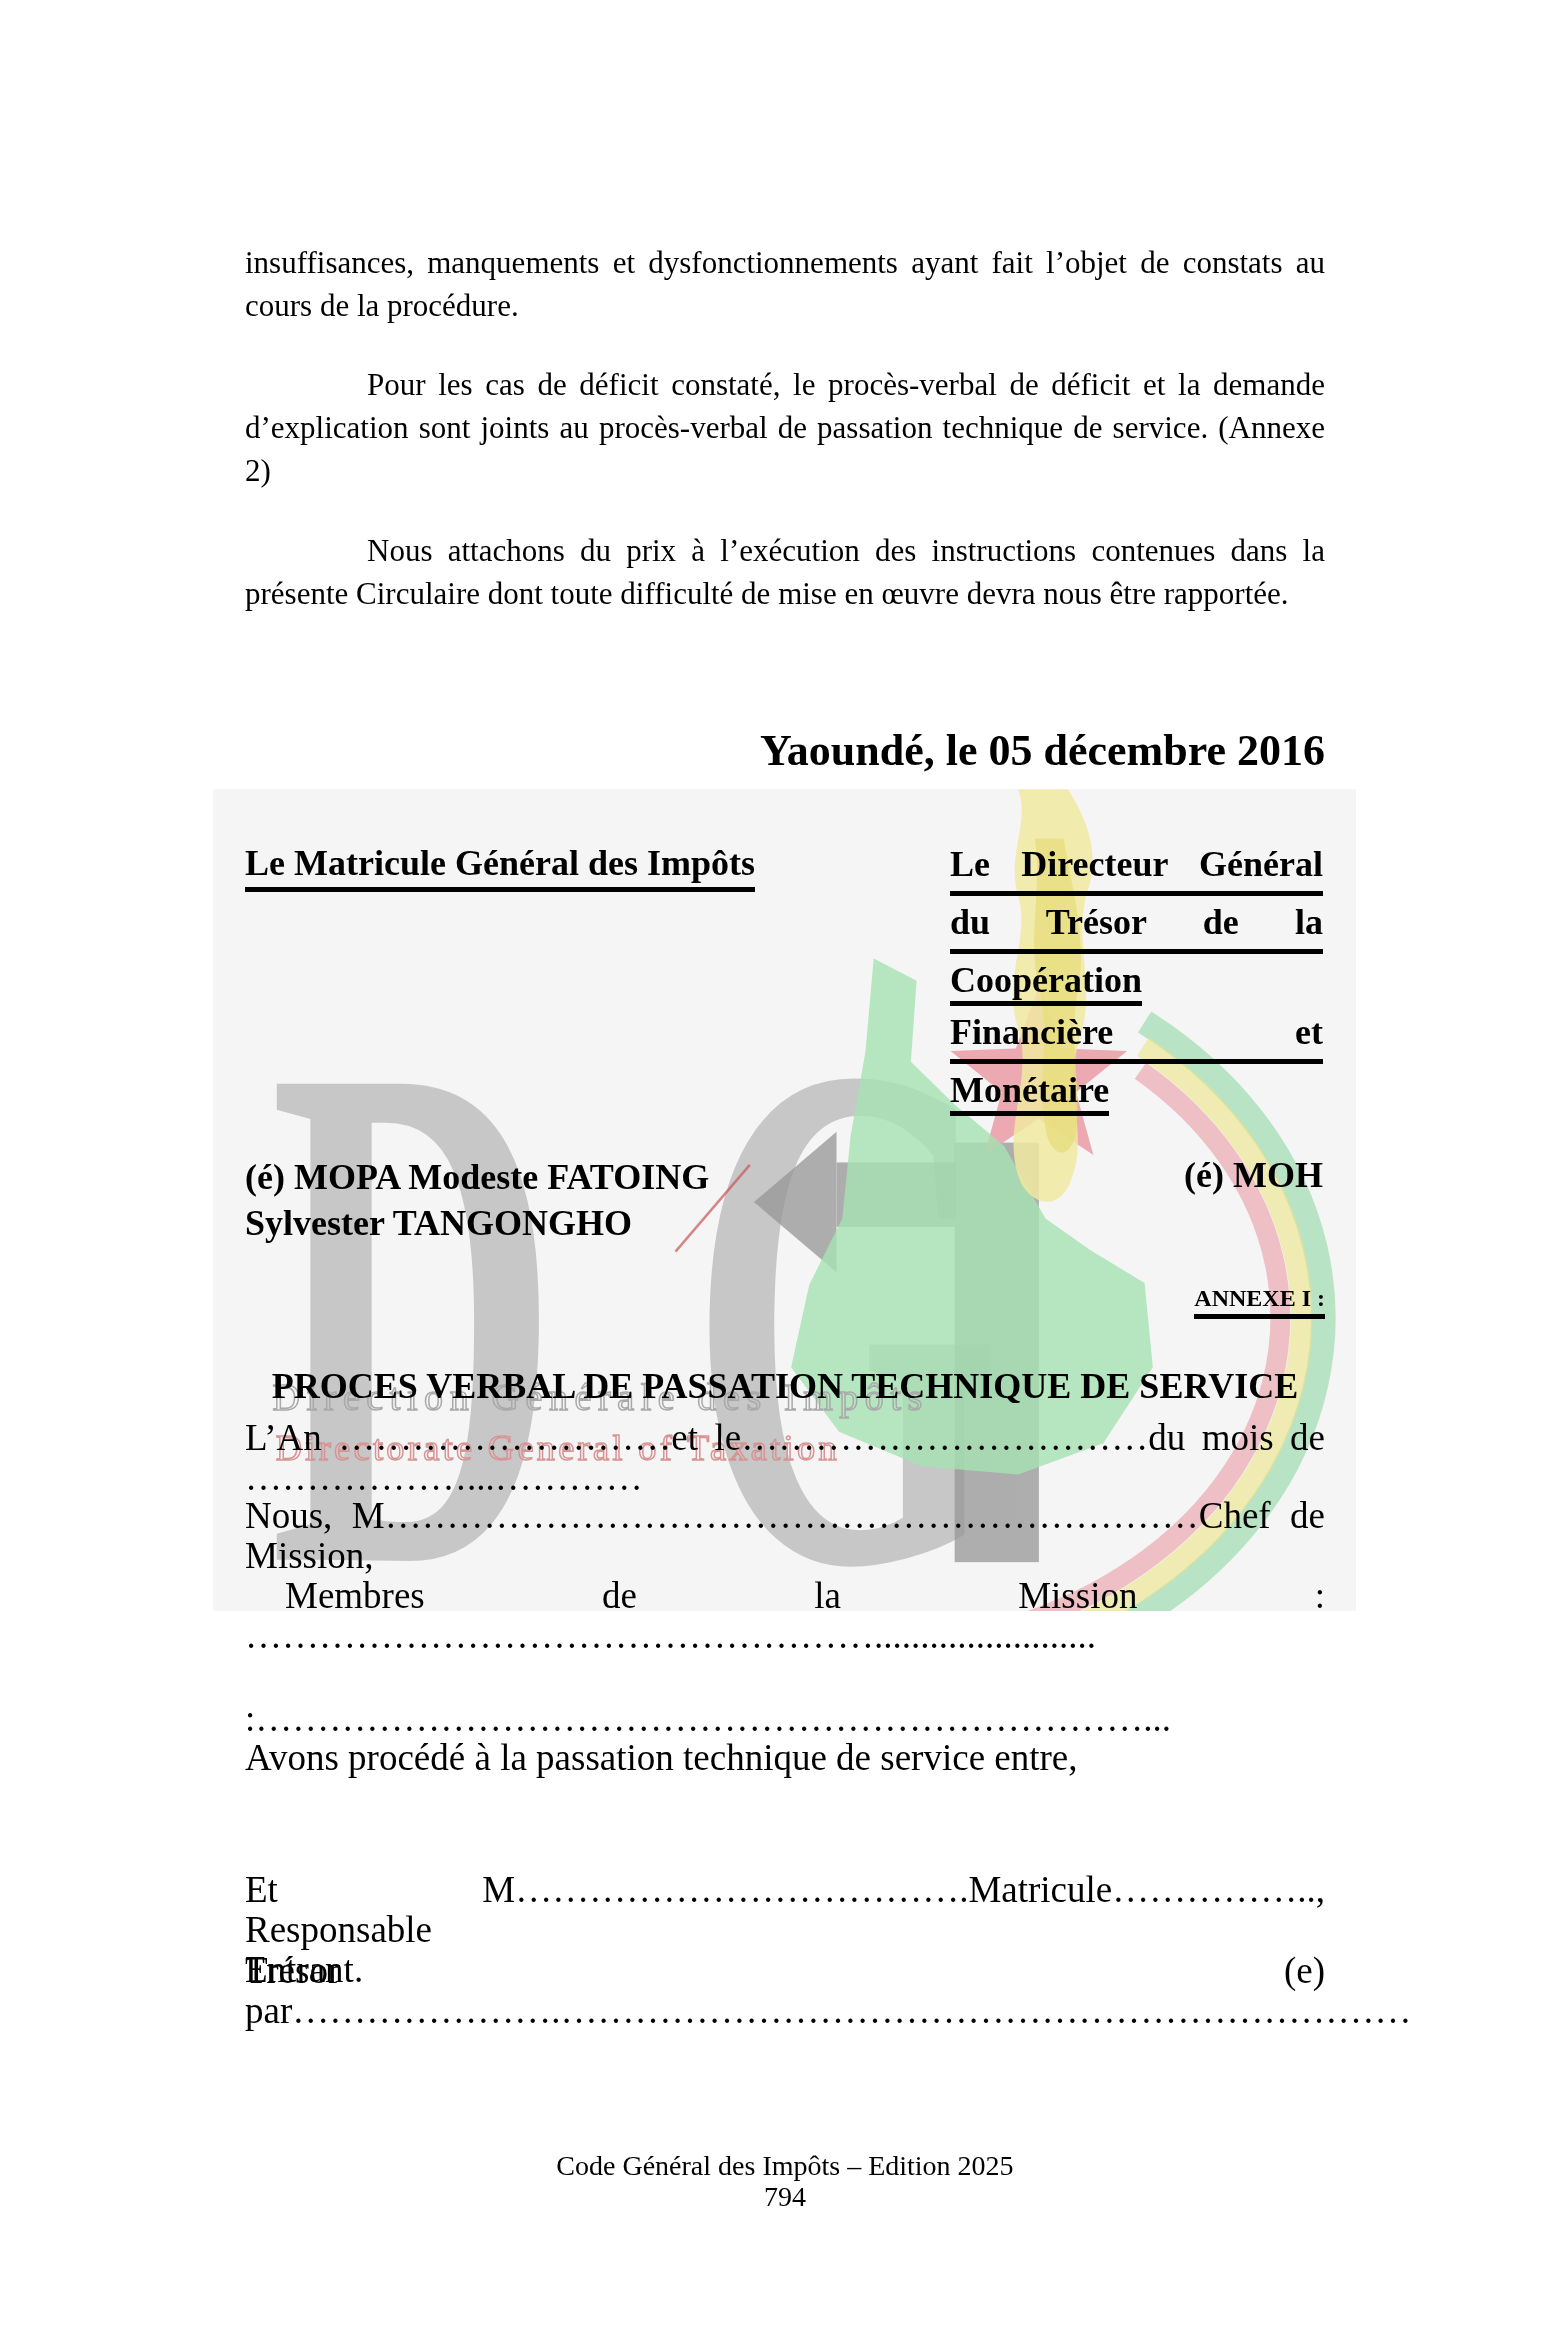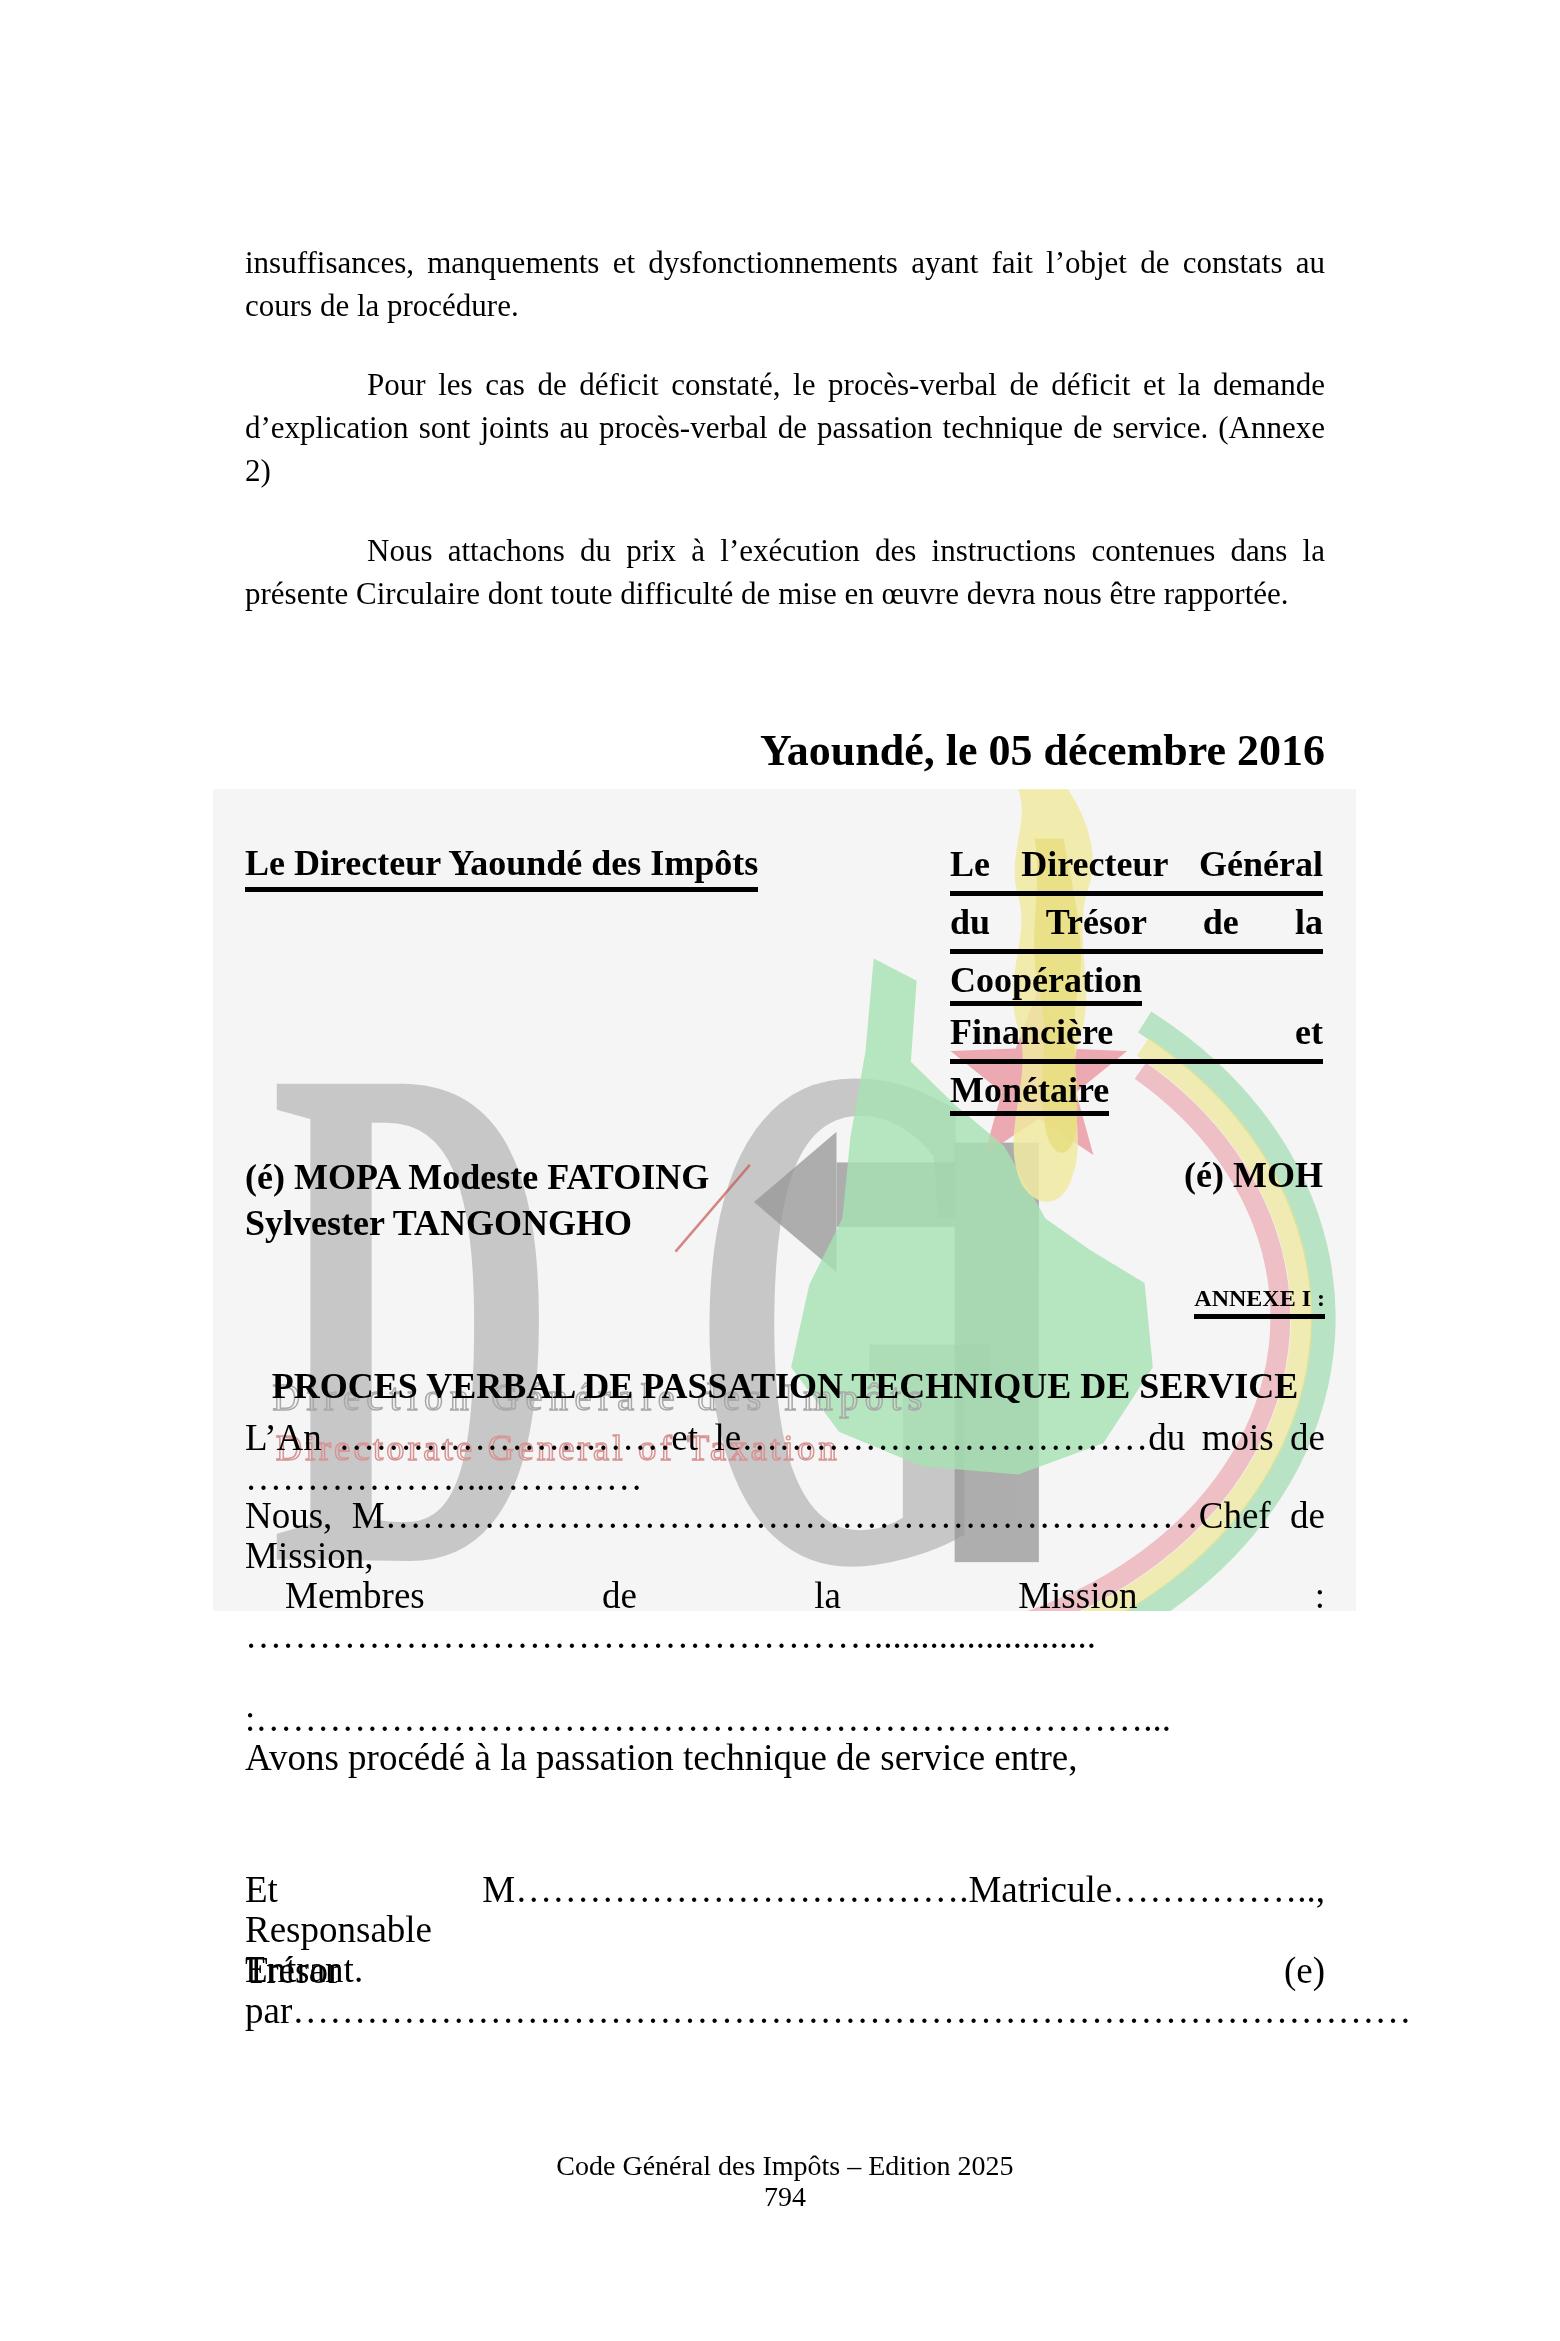--- a/index.html
+++ b/index.html
@@ -73,21 +73,21 @@
 
     <div class="abs body-par" style="left:245px;top:241px;width:1080px;">insuffisances, manquements et dysfonctionnements ayant fait l’objet de constats au cours de la procédure.</div>
 
     <div class="abs body-par indent" style="left:245px;top:363px;width:1080px;">Pour les cas de déficit constaté, le procès-verbal de déficit et la demande d’explication sont joints au procès-verbal de passation technique de service. (Annexe 2)</div>
 
     <div class="abs body-par indent" style="left:245px;top:529px;width:1080px;">Nous attachons du prix à l’exécution des instructions contenues dans la présente Circulaire dont toute difficulté de mise en œuvre devra nous être rapportée.</div>
 
     <div class="abs date-line" style="left:245px;top:725px;width:1080px;">Yaoundé, le 05 décembre 2016</div>
 
     <div class="abs sig-title-left" style="left:245px;top:842px;width:661px;">
-      <span>Le Directeur Yaoundé des Impôts</span>
+      <span>Le Matricule Général des Impôts</span>
     </div>
 
     <div class="abs sig-right" style="left:950px;top:844px;width:373px;">
       <div class="jline">Le Directeur Général</div>
       <div class="jline">du Trésor de la</div>
       <div class="wline"><span>Coopération</span></div>
       <div class="jline">Financière et</div>
       <div class="wline"><span>Monétaire</span></div>
     </div>
 

